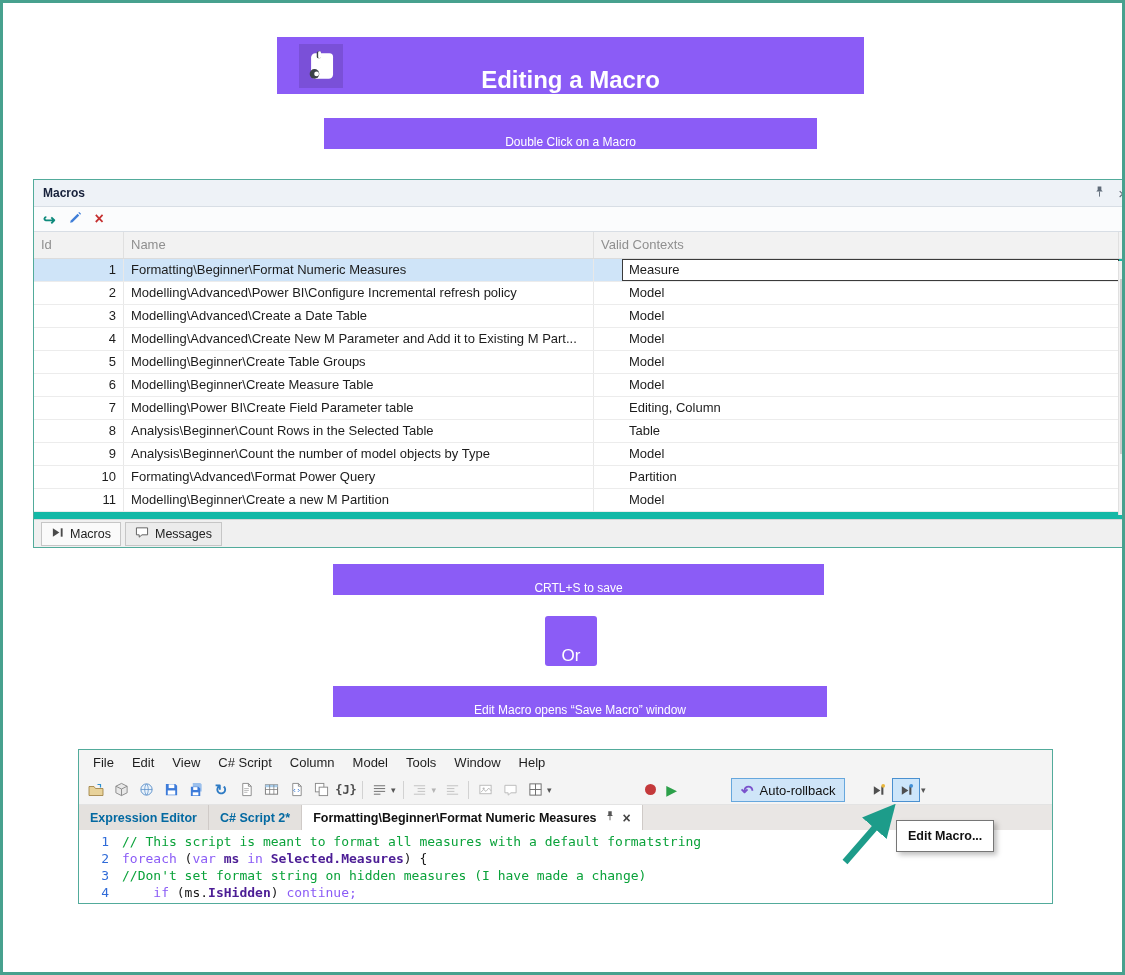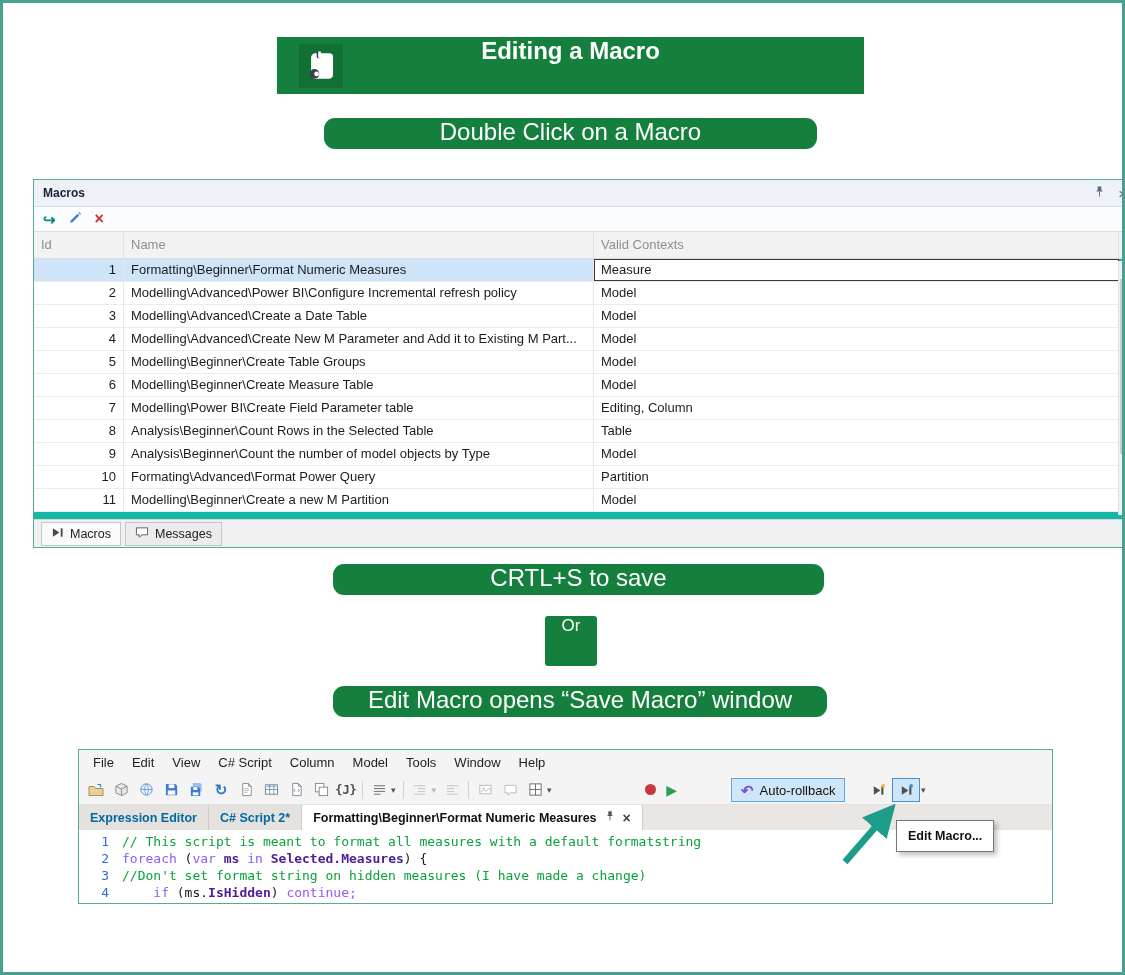--- a/index.html
+++ b/index.html
@@ -1,45 +1,45 @@
 <!DOCTYPE html>
 <html><head>
 <meta charset="utf-8">
 <style>
   * { margin:0; padding:0; box-sizing:border-box; }
   html,body { background:#fff; }
   body { width:1125px; height:975px; font-family:"Liberation Sans",sans-serif; }
   .page { position:relative; width:1125px; height:975px; background:#fff; border:3px solid #47a18e; overflow:hidden; }
 
   
-  .banner { position:absolute; background:#15803d; color:#fff; display:flex; align-items:flex-start; justify-content:center; }
+  .banner { position:absolute; background:#8b5cf6; color:#fff; display:flex; align-items:flex-end; justify-content:center; }
   .title-banner { left:274px; top:34px; width:587px; height:57px; font-size:24px; font-weight:bold; }
   .title-banner .icon-wrap { position:absolute; left:22px; top:7px; width:44px; height:44px; display:flex; align-items:center; justify-content:center; background:rgba(0,0,0,.12); }
-  .step-banner { font-size:24px; font-weight:400;border-radius:11px; }
+  .step-banner { font-size:12px; font-weight:400; }
   #step1 { left:321px; top:115px; width:493px; height:31px; }
   #step2 { left:330px; top:561px; width:491px; height:31px; }
   #orbox { left:542px; top:613px; width:52px; height:50px; font-size:17px; border-radius:3px; }
   #step3 { left:330px; top:683px; width:494px; height:31px; }
 
   
   .macros-panel { position:absolute; left:30px; top:176px; width:1104px; height:369px; border:1px solid #52ab9b; background:#14b8a6; display:flex; flex-direction:column; font-size:13px; }
   .panel-titlebar { height:27px; background:#eef2f7; border-bottom:1px solid #d8dee5; display:flex; align-items:center; padding:0 9px; flex:none; }
   .panel-title { font-weight:bold; font-size:12px; color:#16203a; flex:1; }
   .titlebar-icons { display:flex; align-items:center; gap:12px; color:#5f6b78; }
   .titlebar-icons .x { font-size:15px; line-height:1; cursor:default; }
   .panel-toolbar { height:25px; background:#fbfcfd; border-bottom:1px solid #d8dee5; display:flex; align-items:center; gap:12px; padding:0 9px; flex:none; }
   .pt-redo { color:#0e8a7c; font-weight:bold; font-size:15px; line-height:1; }
   .pt-del  { color:#c53030; font-weight:bold; font-size:16px; line-height:1; }
   .grid-header { height:27px; background:#f2f2f2; border-bottom:1px solid #dcdcdc; display:flex; color:#8f8f8f; flex:none; }
   .grid-header .hcell { padding:5px 7px; border-right:1px solid #e0e0e0; white-space:nowrap; overflow:hidden; }
   .hc-id { width:90px; } .hc-name { width:470px; } .hc-ctx { flex:1; } .hc-sb { width:17px; border-right:none; padding:0; }
   .grid-body { flex:1; position:relative; overflow:hidden; padding-right:17px; }
   .trow { display:flex; height:23px; border-bottom:1px solid #ececec; background:#fff; }
   .trow .cell { padding:3px 7px; border-right:1px solid #e8e8e8; white-space:nowrap; overflow:hidden; color:#1c1c1c; }
-  .cid { width:90px; text-align:right; } .cname { width:470px; } .cctx { flex:1; }
+  .cid { width:90px; text-align:right; } .cname { width:470px; } .cctx { flex:1;margin-left:28px; }
   .trow.selected { background:#cfe4f8; }
   .trow.selected .cctx { background:#fff; border:1px solid #3a3a3a; padding:2px 6px; }
   .vscroll { position:absolute; right:0; top:0; bottom:0; width:17px; background:#f1f1f1; border-left:1px solid #e0e0e0; }
   .vs-up, .vs-down { position:absolute; left:0; width:16px; height:16px; display:flex; align-items:center; justify-content:center; font-size:8px; color:#5f5f5f; }
   .vs-up { top:1px; } .vs-down { bottom:1px; }
   .vthumb { position:absolute; left:1px; top:18px; width:14px; height:175px; background:#cdcdcd; }
   .panel-statusbar { height:28px; background:#f0f0f0; border-top:1px solid #d6d6d6; display:flex; align-items:center; gap:4px; padding:2px 7px; flex:none; }
   .ptab { display:flex; align-items:center; gap:6px; padding:3px 9px; border:1px solid #c6c6c6; background:#ececec; font-size:12.5px; color:#222; }
   .ptab.active { background:#fafafa; }
 

